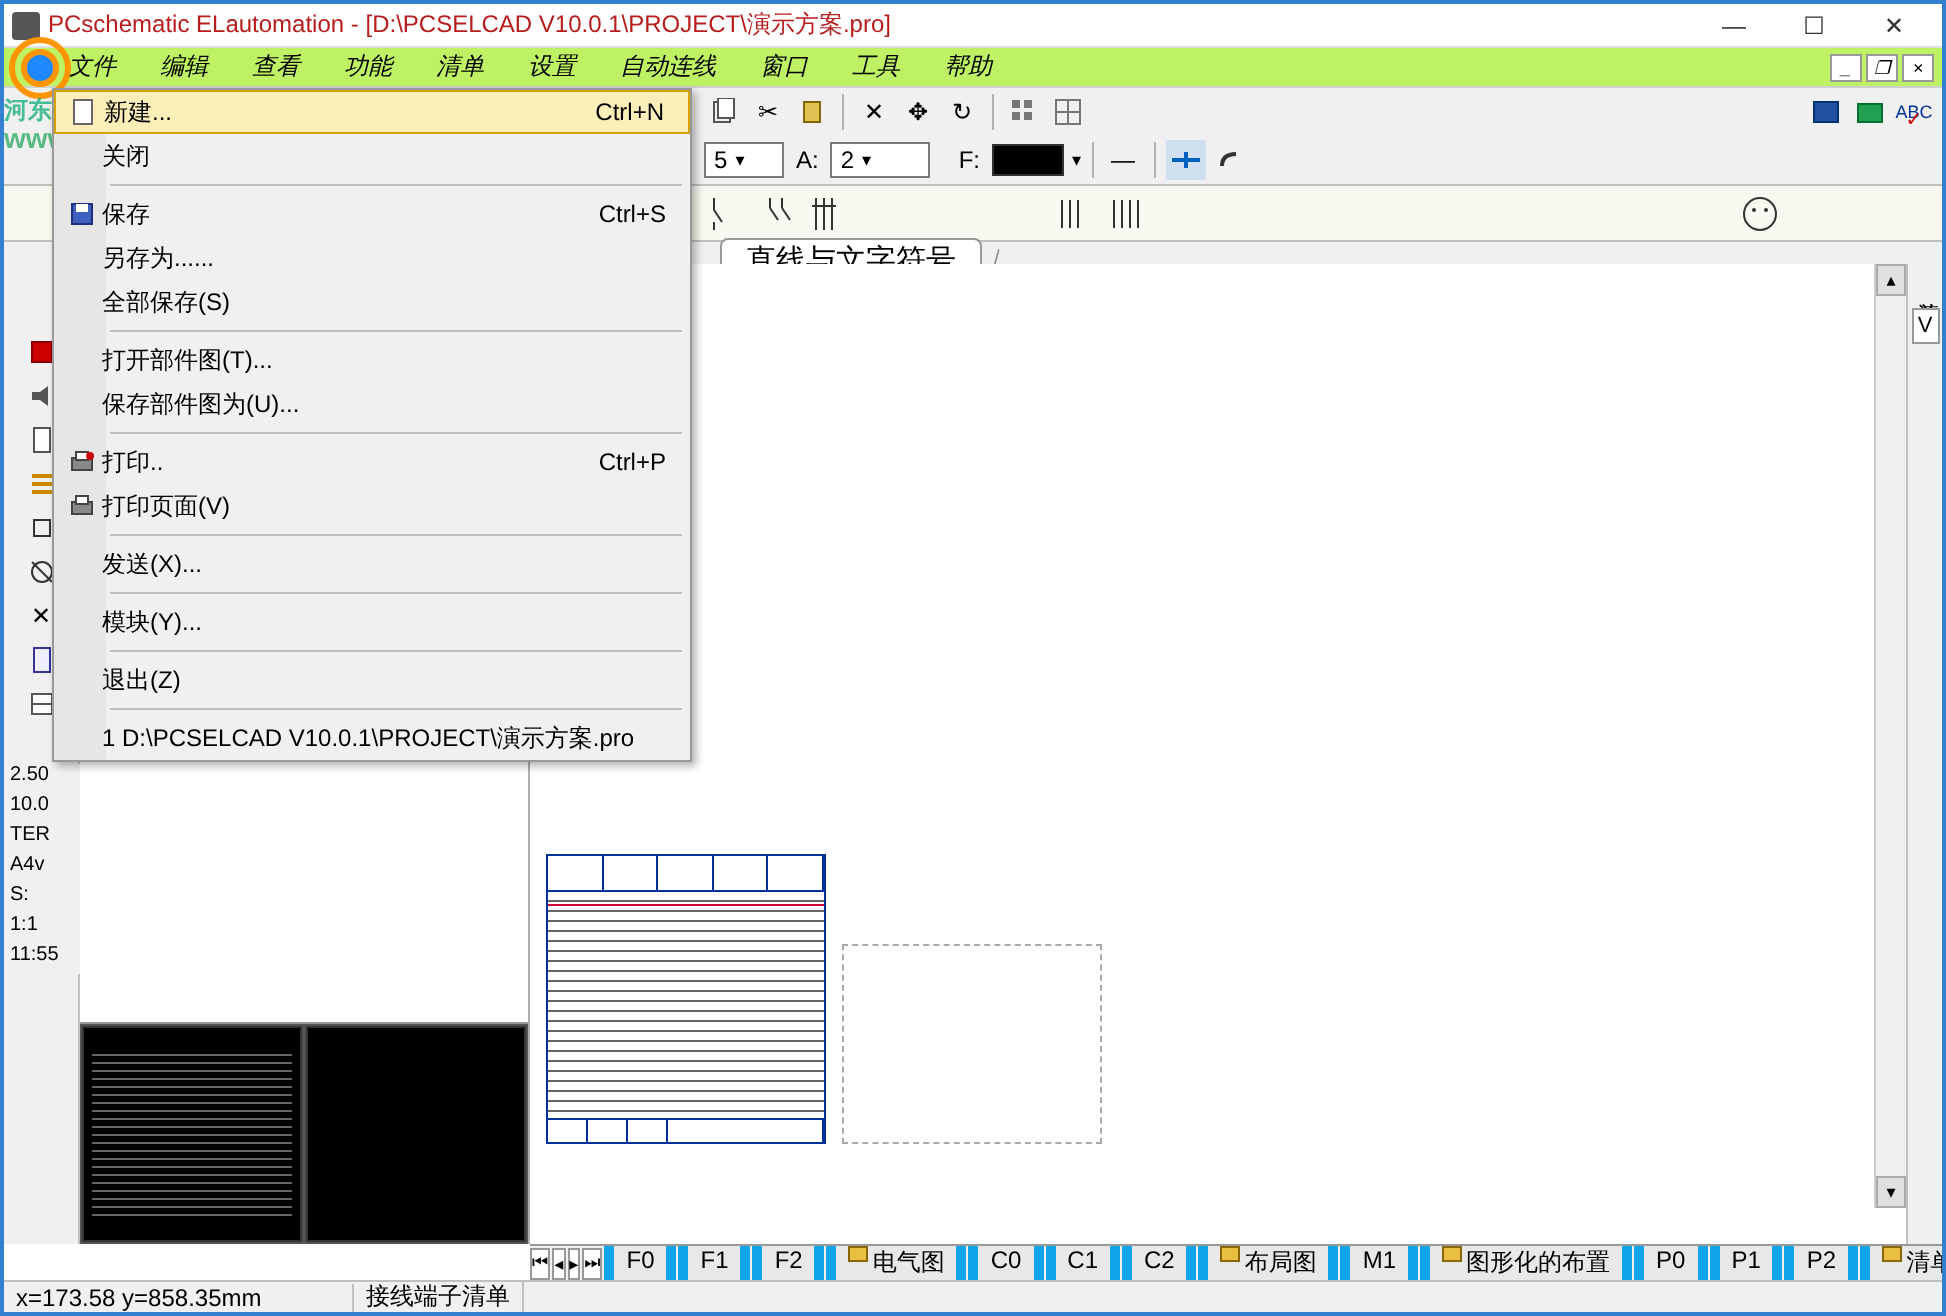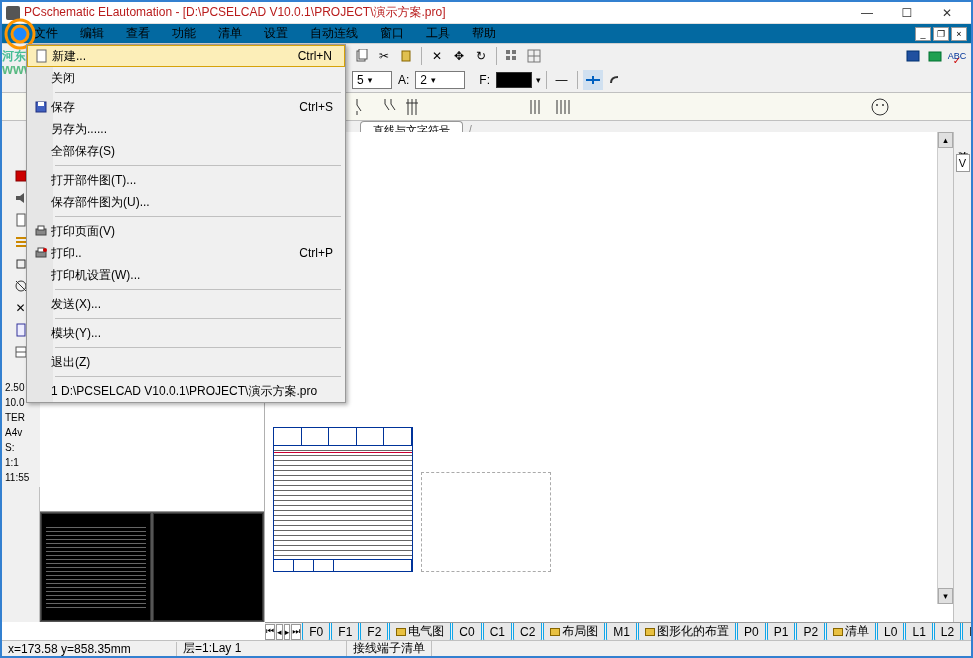--- a/index.html
+++ b/index.html
@@ -2,40 +2,40 @@
 <html><head>
 <meta charset="utf-8">
 <style>
 * { box-sizing: border-box; margin: 0; padding: 0; font-family: "Microsoft YaHei", "SimSun", sans-serif; font-size: 12px; }
 body { background: #fff; width: 973px; height: 658px; overflow: hidden; position: relative; border: 2px solid #3380d0; }
 .title-bar { height: 22px; background: #fff; display: flex; align-items: center; padding: 0 4px; border-bottom: 1px solid #e0e0e0; }
 .title-bar .app-icon { width: 14px; height: 14px; margin-right: 4px; background: #555; border-radius: 2px; }
 .title-bar .title-text { flex: 1; color: #b91c1c; }
 .win-btns { display: flex; gap: 0; }
 .win-btn { width: 40px; height: 20px; display: flex; align-items: center; justify-content: center; color: #333; cursor: pointer; }
-.menu-bar { height: 20px; display: flex; align-items: center; padding-left: 28px; gap: 14px; background: #0369a1; border-bottom: 1px solid #d0d0d0; position: relative; }
+.menu-bar { height: 20px; display: flex; align-items: center; padding-left: 28px; gap: 14px; background: #bef264; border-bottom: 1px solid #d0d0d0; position: relative; font-style: italic; }
 .menu-bar .menu-item { padding: 2px 4px; cursor: pointer; }
 .menu-bar .mdi-btns { position: absolute; right: 4px; display: flex; gap: 2px; }
 .menu-bar .mdi-btn { width: 16px; height: 14px; border: 1px solid #999; background: #fff; font-size: 9px; display: flex; align-items: center; justify-content: center; cursor: pointer; }
 .watermark { position: absolute; top: 18px; left: 0; font-size: 20px; font-weight: bold; color: #00a870; opacity: 0.7; pointer-events: none; z-index: 5; white-space: nowrap; margin-top: 22px; }
 .watermark .url { color: #1aa456; font-size: 14px; display: block; margin-top: -4px; }
 .wm-icon { position: absolute; top: 14px; left: 0; width: 36px; height: 36px; z-index: 4; }
 .wm-icon svg circle { stroke: #ff9500; stroke-width: 3; fill: none; }
 .wm-icon .inner { fill: #1e88ff; }
 .toolbar-area { background: #f0f0f0; border-bottom: 1px solid #c0c0c0; }
 .tb-row { height: 24px; display: flex; align-items: center; padding: 0 4px; gap: 2px; }
 .tb-btn { width: 20px; height: 20px; display: flex; align-items: center; justify-content: center; cursor: pointer; border: 1px solid transparent; }
 .tb-sep { width: 1px; height: 18px; background: #b0b0b0; margin: 0 3px; }
 .tb-color { width: 36px; height: 16px; border: 1px solid #333; background: #000; cursor: pointer; }
 .tb-dropdown { height: 18px; border: 1px solid #7a7a7a; background: #fff; display: flex; align-items: center; padding: 0 4px; cursor: pointer; }
 .tb-dropdown .arrow { margin-left: 4px; font-size: 9px; }
 .component-row { height: 28px; background: #f8f8f0; border-bottom: 1px solid #c0c0c0; display: flex; align-items: center; padding-left: 350px; gap: 20px; }
 .symbol { width: 22px; height: 22px; display: flex; align-items: center; justify-content: center; cursor: pointer; }
 .tab-row { height: 18px; background: #f0f0f0; border-bottom: 1px solid #c0c0c0; display: flex; align-items: center; padding-left: 358px; }
-.tab-row .tab { padding: 1px 12px; border: 1px solid #999; border-bottom: none; background: #fff; border-radius: 4px 4px 0 0; font-size: 11px; margin-right: 2px; cursor: pointer; text-align: right; }
+.tab-row .tab { padding: 1px 12px; border: 1px solid #999; border-bottom: none; background: #fff; border-radius: 4px 4px 0 0; font-size: 15px; margin-right: 2px; cursor: pointer; text-align: right; }
 .main-area { position: absolute; top: 130px; left: 0; right: 0; bottom: 34px; display: flex; }
 .left-toolbar { width: 38px; background: #f0f0f0; border-right: 1px solid #c0c0c0; display: flex; flex-direction: column; align-items: center; padding-top: 35px; gap: 4px; }
 .left-toolbar .lt-btn { width: 20px; height: 18px; display: flex; align-items: center; justify-content: center; cursor: pointer; }
 .left-panel { width: 225px; background: #fff; border-right: 1px solid #b0b0b0; display: flex; flex-direction: column; }
 .preview-box { flex: 1; background: #fff; border-bottom: 1px solid #999; }
 .thumbs { height: 110px; display: flex; gap: 2px; padding: 1px; background: #555; }
 .thumb { flex: 1; background: #000; border: 1px solid #333; position: relative; }
 .thumb.with-lines::before { content: ""; position: absolute; inset: 10px 4px; background: repeating-linear-gradient(#000 0 3px, #666 3px 4px); }
 .canvas-area { flex: 1; background: #fff; position: relative; overflow: hidden; }
 .drawing-mini { position: absolute; top: 295px; left: 8px; width: 140px; height: 145px; border: 1px solid #003399; }
@@ -44,21 +44,21 @@
 .drawing-mini .body { position: absolute; top: 18px; left: 0; right: 0; bottom: 12px; background: repeating-linear-gradient(#fff 0 4px, #666 4px 5px), repeating-linear-gradient(90deg, transparent 0 12px, #999 12px 13px); }
 .drawing-mini .body .redline { position: absolute; left: 0; right: 0; height: 1px; background: #cc0033; }
 .drawing-mini .ftr { position: absolute; bottom: 0; left: 0; right: 0; height: 12px; border-top: 1px solid #003399; display: flex; }
 .drawing-mini .ftr div { border-right: 1px solid #003399; width: 20px; }
 .dashed-box { position: absolute; top: 340px; left: 156px; width: 130px; height: 100px; border: 1px dashed #aaa; }
 .right-toolbar { width: 18px; background: #f0f0f0; border-left: 1px solid #c0c0c0; display: flex; flex-direction: column; align-items: center; padding-top: 4px; gap: 2px; }
 .right-toolbar .rt-lbl { writing-mode: vertical-rl; font-size: 11px; padding: 6px 0; cursor: pointer; }
 .right-toolbar .rt-v { border: 1px solid #999; background: #fff; width: 14px; height: 18px; display: flex; align-items: center; justify-content: center; font-size: 11px; margin-top: 4px; cursor: pointer; }
 .bottom-tabs { position: absolute; bottom: 16px; left: 263px; right: 0; height: 18px; background: #f0f0f0; border-top: 1px solid #999; display: flex; align-items: center; overflow: hidden; }
 .bottom-tabs .nav-btn { width: 16px; height: 16px; border: 1px solid #999; background: #fff; display: flex; align-items: center; justify-content: center; font-size: 9px; cursor: pointer; margin-right: 1px; }
-.bottom-tabs .btab { padding: 1px 6px; border: 1px solid #0ea5e9; background: #e8e8e8; border-radius: 0 0 3px 3px; font-size: 11px; margin-right: 1px; cursor: pointer; white-space: nowrap; display: flex; align-items: center; gap: 2px; }
+.bottom-tabs .btab { padding: 1px 6px; border: 5px solid #0ea5e9; background: #e8e8e8; border-radius: 0 0 3px 3px; font-size: 11px; margin-right: 1px; cursor: pointer; white-space: nowrap; display: flex; align-items: flex-start; gap: 2px; }
 .bottom-tabs .btab .folder { width: 10px; height: 8px; background: #e8c040; border: 1px solid #886600; display: inline-block; }
 .status-bar { position: absolute; bottom: 0; left: 0; right: 0; height: 16px; background: #f0f0f0; border-top: 1px solid #c0c0c0; display: flex; align-items: center; font-size: 11px; }
 .status-bar .cell { padding: 0 6px; border-right: 1px solid #c0c0c0; }
 .file-menu { position: absolute; top: 42px; left: 24px; width: 320px; background: #f0f0f0; border: 1px solid #999; box-shadow: 2px 2px 4px rgba(0,0,0,0.3); z-index: 100; }
 .fm-item { height: 22px; display: flex; align-items: center; padding-left: 24px; position: relative; cursor: pointer; }
 .fm-item.hl { background: #fceeb8; border: 1px solid #d6a20a; }
 .fm-item .fm-icon { position: absolute; left: 6px; width: 16px; height: 16px; display: flex; align-items: center; justify-content: center; }
 .fm-item .shortcut { position: absolute; right: 12px; margin-left: 40px; }
 .fm-sep { height: 1px; background: #c0c0c0; margin: 3px 4px 3px 28px; }
 .fm-iconcol { position: absolute; left: 0; top: 0; bottom: 0; width: 26px; background: #e6e6e6; }
@@ -411,21 +411,20 @@
         <span>L2</span>
       </div>
       <div class="btab">
         <span>L3</span>
       </div>
     </div>
 </div>
 
 <div class="status-bar">
   <div class="cell" style="width:175px;">x=173.58 y=858.35mm</div>
-  <div class="cell" style="width:170px;">层=1:Lay 1</div>
   <div class="cell">接线端子清单</div>
 </div>
 
 <div class="file-menu">
   <div class="fm-iconcol"></div>
   <div id="fm-holder" style="position:relative;">
       <div class="fm-item hl">
         <span class="fm-icon">
           <svg width="14" height="14">
             <rect x="2" y="1" width="9" height="12" fill="#fff" stroke="#666"></rect>
@@ -465,38 +464,34 @@
       <div class="fm-item">
         <span class="fm-icon"></span>
         <span>保存部件图为(U)...</span>
       </div>
       <div class="fm-sep"></div>
       <div class="fm-item">
         <span class="fm-icon">
           <svg width="14" height="14">
             <rect x="2" y="5" width="10" height="6" fill="#888" stroke="#444"></rect>
             <rect x="4" y="2" width="6" height="4" fill="#fff" stroke="#444"></rect>
-          </svg>
-        </span>
-        <span>打印页面(V)</span>
-      </div>
-      <div class="fm-item">
-        <span class="fm-icon">
-          <svg width="14" height="14">
-            <rect x="2" y="5" width="10" height="6" fill="#888" stroke="#444"></rect>
-            <rect x="4" y="2" width="6" height="4" fill="#fff" stroke="#444"></rect>
             <circle cx="11" cy="4" r="2" fill="#c00"></circle>
           </svg>
         </span>
         <span>打印..</span>
         <span class="shortcut">Ctrl+P</span>
       </div>
       <div class="fm-item">
-        <span class="fm-icon"></span>
-        <span>打印机设置(W)...</span>
+        <span class="fm-icon">
+          <svg width="14" height="14">
+            <rect x="2" y="5" width="10" height="6" fill="#888" stroke="#444"></rect>
+            <rect x="4" y="2" width="6" height="4" fill="#fff" stroke="#444"></rect>
+          </svg>
+        </span>
+        <span>打印页面(V)</span>
       </div>
       <div class="fm-sep"></div>
       <div class="fm-item">
         <span class="fm-icon"></span>
         <span>发送(X)...</span>
       </div>
       <div class="fm-sep"></div>
       <div class="fm-item">
         <span class="fm-icon"></span>
         <span>模块(Y)...</span>

